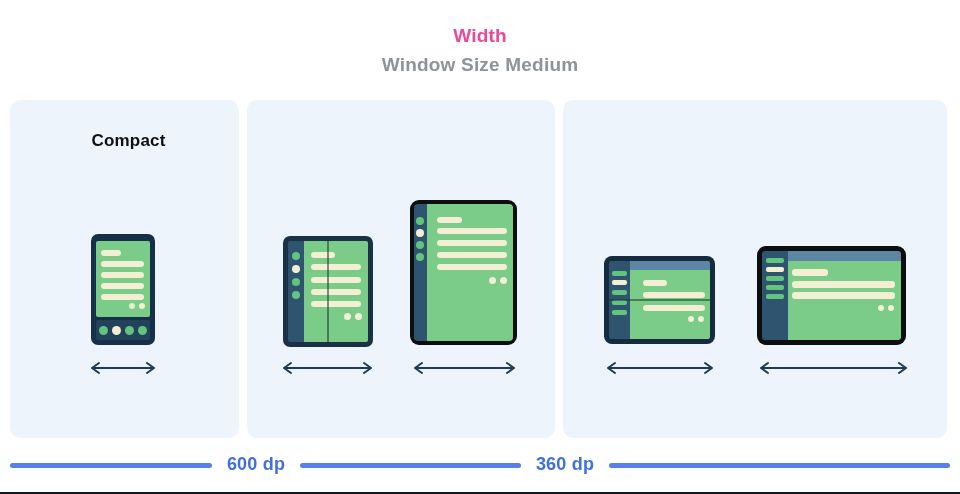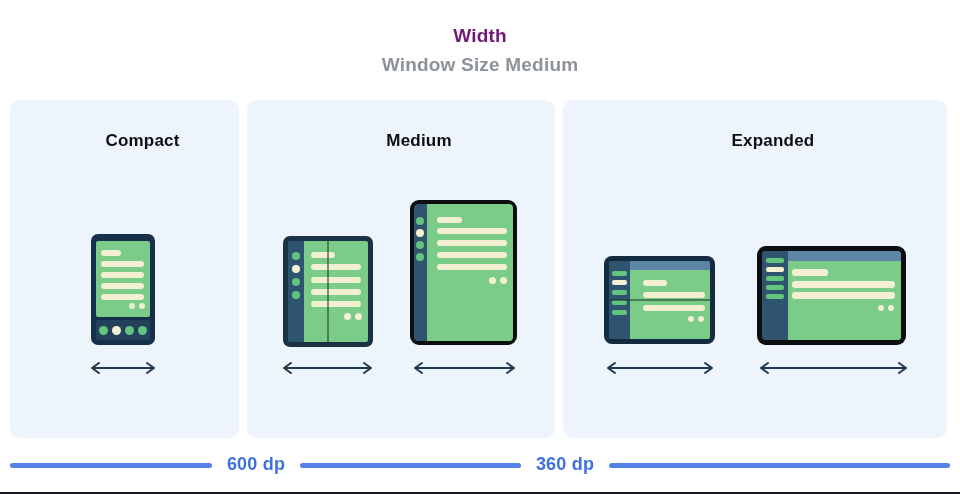--- a/index.html
+++ b/index.html
@@ -3,29 +3,29 @@
 <meta charset="utf-8">
 <style>
   html,body{margin:0;padding:0;background:#fff;}
   .canvas{
     position:relative;width:960px;height:494px;background:#ffffff;
     font-family:"Liberation Sans",sans-serif;overflow:hidden;
     border-bottom:2px solid #15181c;box-sizing:border-box;
   }
   
   .hdr-title{position:absolute;top:25px;left:0;right:0;text-align:center;
-    font-size:19px;font-weight:bold;color:#701a75;letter-spacing:.2px;}
+    font-size:19px;font-weight:bold;color:#ec4899;letter-spacing:.2px;}
   .hdr-sub{position:absolute;top:54px;left:0;right:0;text-align:center;
     font-size:19px;font-weight:bold;color:#8d9399;letter-spacing:.2px;}
   
   .panel{position:absolute;top:100px;height:338px;background:#edf4fc;border-radius:10px;}
   .panel.compact{left:10px;width:229px;}
   .panel.medium{left:247px;width:308px;}
   .panel.expanded{left:563px;width:384px;}
-  .panel-label{position:absolute;top:31px;left:18px;width:100%;text-align:center;
+  .panel-label{position:absolute;top:31px;left:4px;width:100%;text-align:center;
     font-size:17px;font-weight:bold;color:#0d0f12;letter-spacing:.2px;}
   
   .device{position:absolute;box-sizing:border-box;display:flex;}
   .ln{position:absolute;height:6px;background:#f2efd3;border-radius:3px;}
   .dot{position:absolute;border-radius:50%;background:#f2efd3;}
   .rail{position:relative;background:#2e5470;}
   .rc{position:absolute;border-radius:50%;}
   .rb{position:absolute;border-radius:2px;}
   .c-green{background:#62c47d;} .c-cream{background:#f2efd3;}
   .screen-green{background:#7bcc89;position:relative;}
@@ -95,21 +95,20 @@
         <span class="nc c-green"></span>
       </div>
     </div>
 
     <svg class="arrow" style="left:78px;" width="70" height="14" viewBox="0 0 70 14">
       <path d="M11 2 L4 7 L11 12 M4 7 H66 M59 2 L66 7 L59 12" fill="none" stroke="#1f3a52" stroke-width="2" stroke-linecap="round" stroke-linejoin="round"></path>
     </svg>
   </section>
 
   <section class="panel medium">
-    <div class="panel-label">Medium</div>
 
     <div class="device foldable">
       <div class="rail">
         <span class="rc c-green" style="left:4px;top:11px;width:8px;height:8px;"></span>
         <span class="rc c-cream" style="left:4px;top:24px;width:8px;height:8px;"></span>
         <span class="rc c-green" style="left:4px;top:37px;width:8px;height:8px;"></span>
         <span class="rc c-green" style="left:4px;top:50px;width:8px;height:8px;"></span>
       </div>
       <div class="screen-green">
         <div class="ln" style="left:7px;top:11px;width:24px;"></div>
@@ -143,21 +142,20 @@
 
     <svg class="arrow" style="left:33px;" width="95" height="14" viewBox="0 0 95 14">
       <path d="M11 2 L4 7 L11 12 M4 7 H91 M84 2 L91 7 L84 12" fill="none" stroke="#1f3a52" stroke-width="2" stroke-linecap="round" stroke-linejoin="round"></path>
     </svg>
     <svg class="arrow" style="left:164px;" width="107" height="14" viewBox="0 0 107 14">
       <path d="M11 2 L4 7 L11 12 M4 7 H103 M96 2 L103 7 L96 12" fill="none" stroke="#1f3a52" stroke-width="2" stroke-linecap="round" stroke-linejoin="round"></path>
     </svg>
   </section>
 
   <section class="panel expanded">
-    <div class="panel-label">Expanded</div>
 
     <div class="device explap1">
       <div class="rail">
         <span class="rb c-green" style="left:3px;top:10px;width:15px;height:5px;"></span>
         <span class="rb c-cream" style="left:3px;top:19px;width:15px;height:5px;"></span>
         <span class="rb c-green" style="left:3px;top:29px;width:15px;height:5px;"></span>
         <span class="rb c-green" style="left:3px;top:39px;width:15px;height:5px;"></span>
         <span class="rb c-green" style="left:3px;top:49px;width:15px;height:5px;"></span>
       </div>
       <div class="colwrap">

